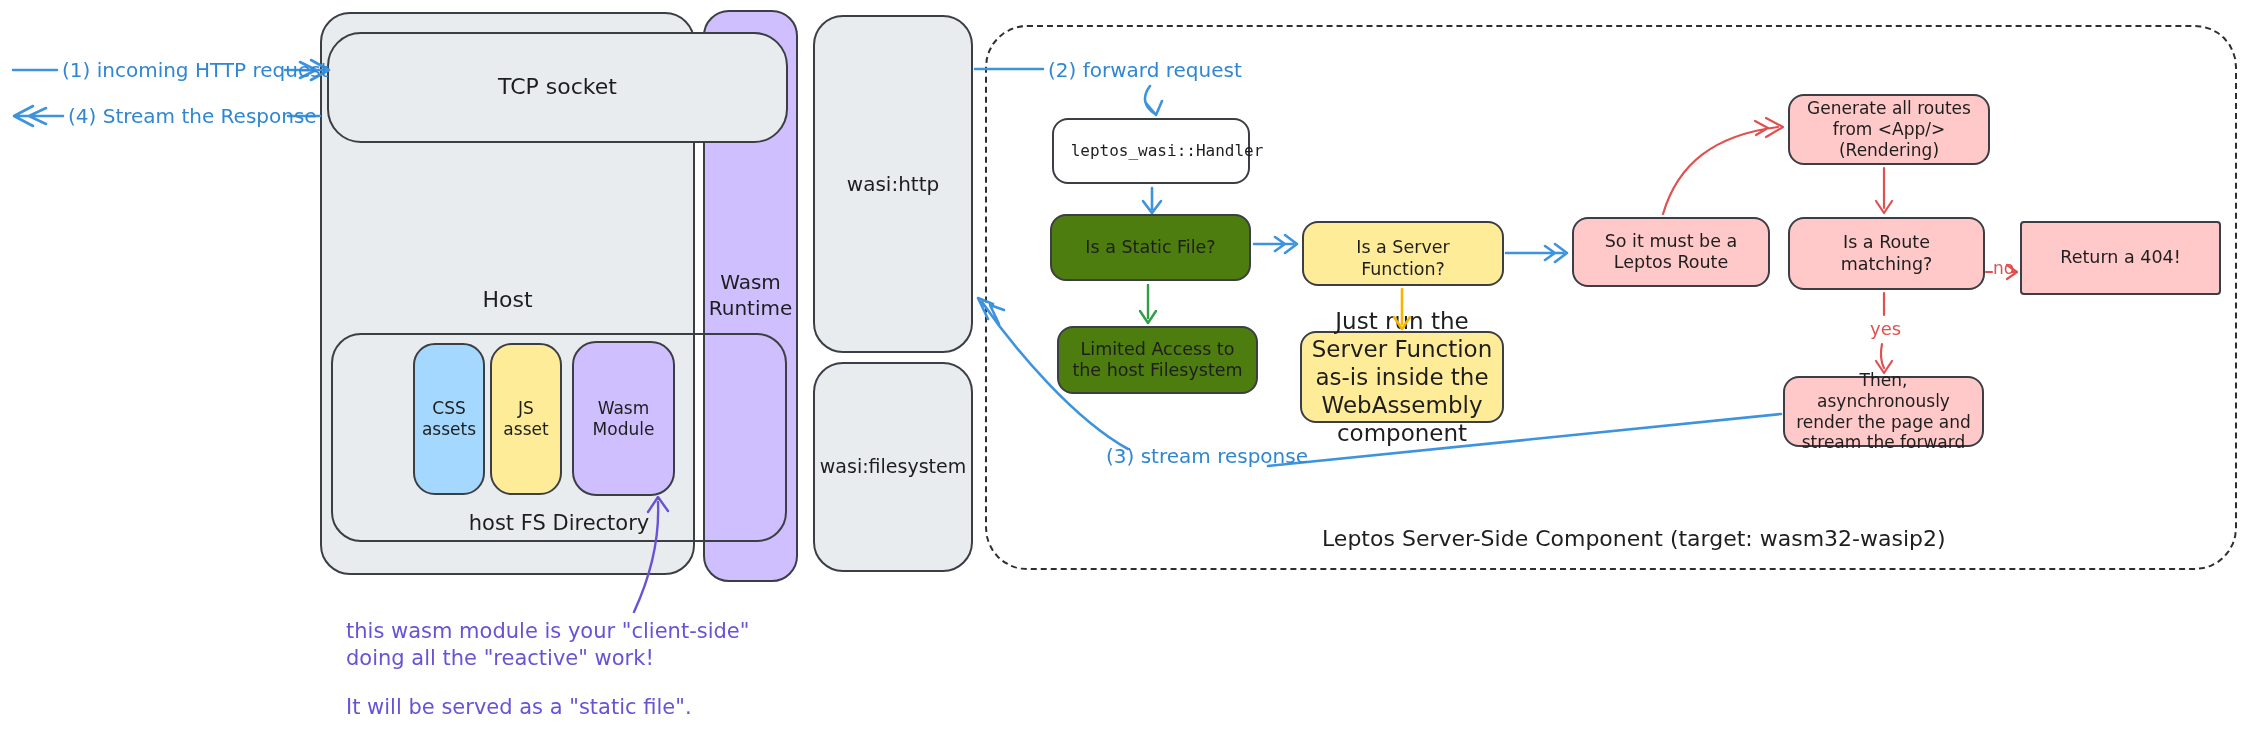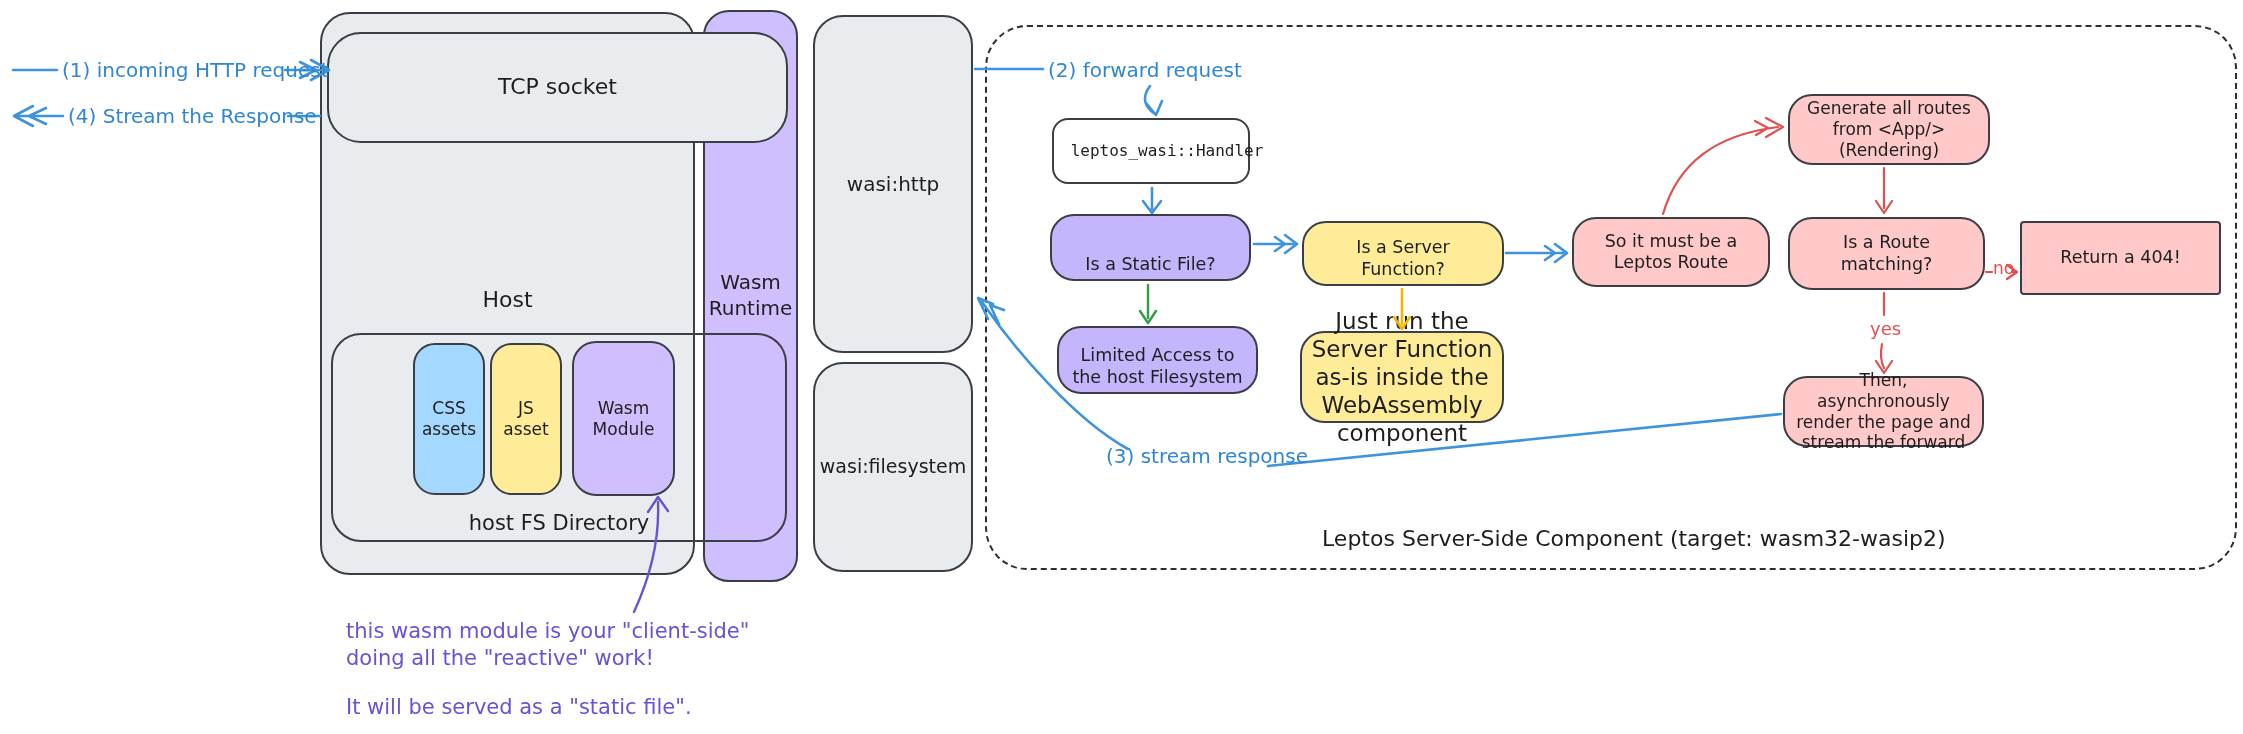--- a/index.html
+++ b/index.html
@@ -11,30 +11,30 @@
   .box{
     position:absolute;box-sizing:border-box;
     border:2px solid #3b3f45;
     display:flex;align-items:center;justify-content:center;
     text-align:center;line-height:1.22;
   }
   .fill-gray{background:#e9ecef;}
   .fill-purple{background:#d0bfff;}
   .fill-blue{background:#a5d8ff;}
   .fill-yellow{background:#ffec99;}
-  .fill-green{background:#c4b5fd;align-items:flex-end;}
+  .fill-green{background:#4d7c0f;}
   .fill-pink{background:#ffc9c9;}
   .fill-white{background:#ffffff;padding-left:32px;}
   .fill-none{background:transparent;}
   .lbl{position:absolute;white-space:pre-line;line-height:1.28;}
   .blue-t{color:#2f86d2;font-size:20px;}
   .red-t{color:#e0504f;font-size:17px;}
   .purple-t{color:#6a52d5;font-size:21px;}
   .mono{font-family:"DejaVu Sans Mono","Liberation Mono",monospace;font-size:16px;}
-  .flow{font-size:17.5px;padding:4px 8px;border-radius:24px;}
+  .flow{font-size:17.5px;padding:4px 8px;border-radius:16px;}
   svg.overlay{position:absolute;left:0;top:0;pointer-events:none;z-index:7;}
   svg.overlay path{fill:none;stroke-linecap:round;stroke-linejoin:round;}
   .s-blue{stroke:#3e93dd;stroke-width:2.6;}
   .s-green{stroke:#2f9e44;stroke-width:2.4;}
   .s-yellow{stroke:#f7b500;stroke-width:2.6;}
   .s-red{stroke:#e0504f;stroke-width:2.2;}
   .s-purple{stroke:#6a52d5;stroke-width:2.4;}
   .z1{z-index:1}.z2{z-index:2}.z3{z-index:3}.z4{z-index:4}.z5{z-index:5}.z8{z-index:8}
 </style>
 </head>

